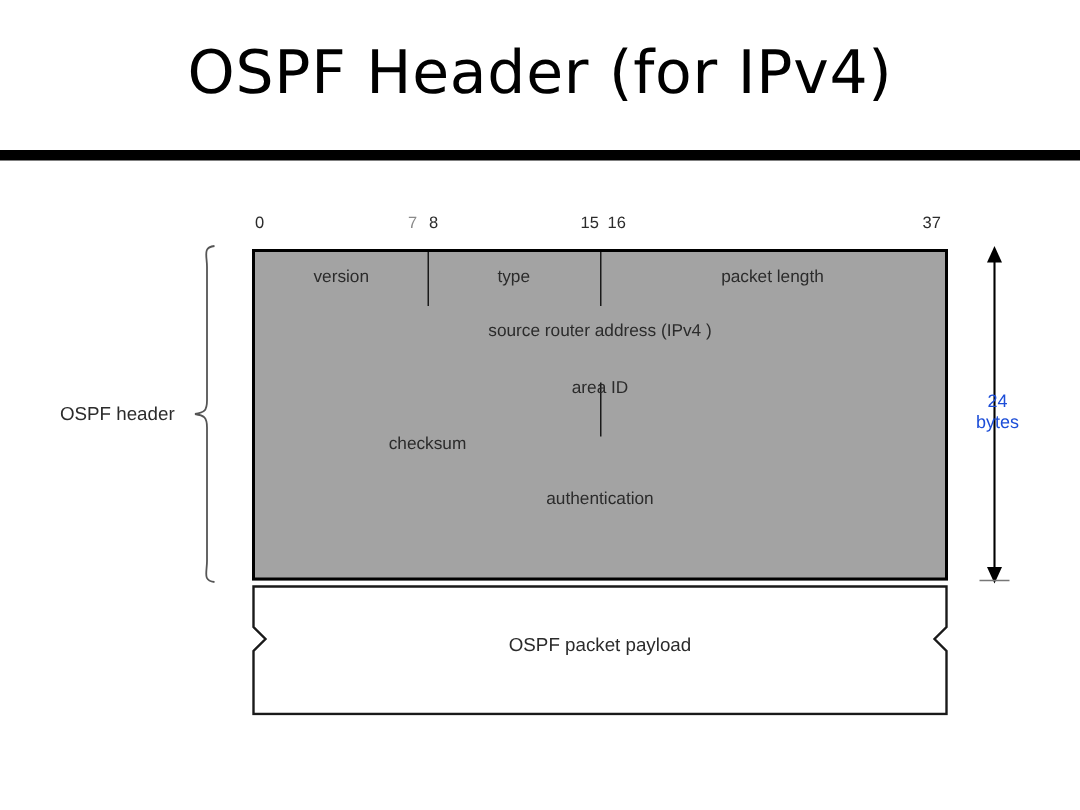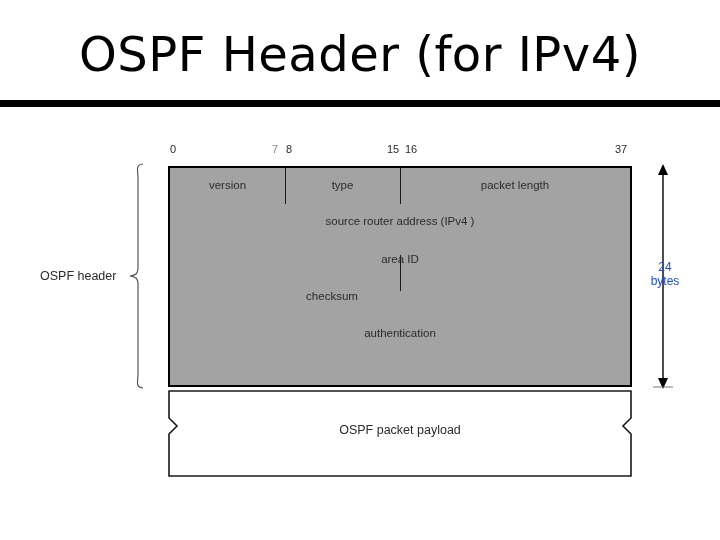--- a/index.html
+++ b/index.html
@@ -17,21 +17,21 @@
   }
 
   
   #slide-title {
     position: absolute;
     left: 0;
     top: 26px;
     width: 720px;
     text-align: center;
     font-family: "DejaVu Sans", sans-serif;
-    font-size: 48px;
+    font-size: 40px;
     font-weight: 400;
     color: #000000;
     letter-spacing: 0.5px;
     white-space: nowrap;
   }
   #title-rule {
     position: absolute;
     left: 0;
     top: 100px;
     width: 720px;
@@ -156,21 +156,21 @@
     <div class="vsep" style="left:230px; top:87px; height:36px;"></div>
 
     <div class="field-label" style="left:0px;  top:11px; width:115px;">version</div>
     <div class="field-label" style="left:115px; top:11px; width:115px;">type</div>
     <div class="field-label" style="left:230px; top:11px; width:230px;">packet length</div>
 
     <div class="field-label" style="left:0px; top:47px; width:460px;">source router address (IPv4 )</div>
 
     <div class="field-label" style="left:0px; top:85px; width:460px;">area ID</div>
 
-    <div class="field-label" style="left:0px;   top:122px; width:230px;padding-left:47px;">checksum</div>
+    <div class="field-label" style="left:0px;   top:122px; width:230px;">checksum</div>
 
     <div class="field-label" style="left:0px; top:159px; width:460px;">authentication</div>
   </div>
 
   <div id="payload-box">
     <svg width="464" height="87" viewBox="0 0 464 87">
       <path d="M 1 1 L 463 1
                L 463 28 L 455 36 L 463 44 L 463 86
                L 1 86 L 1 44 L 9 36 L 1 28 Z" fill="#ffffff" stroke="#1a1a1a" stroke-width="1.6" stroke-linejoin="miter"></path>
     </svg>

